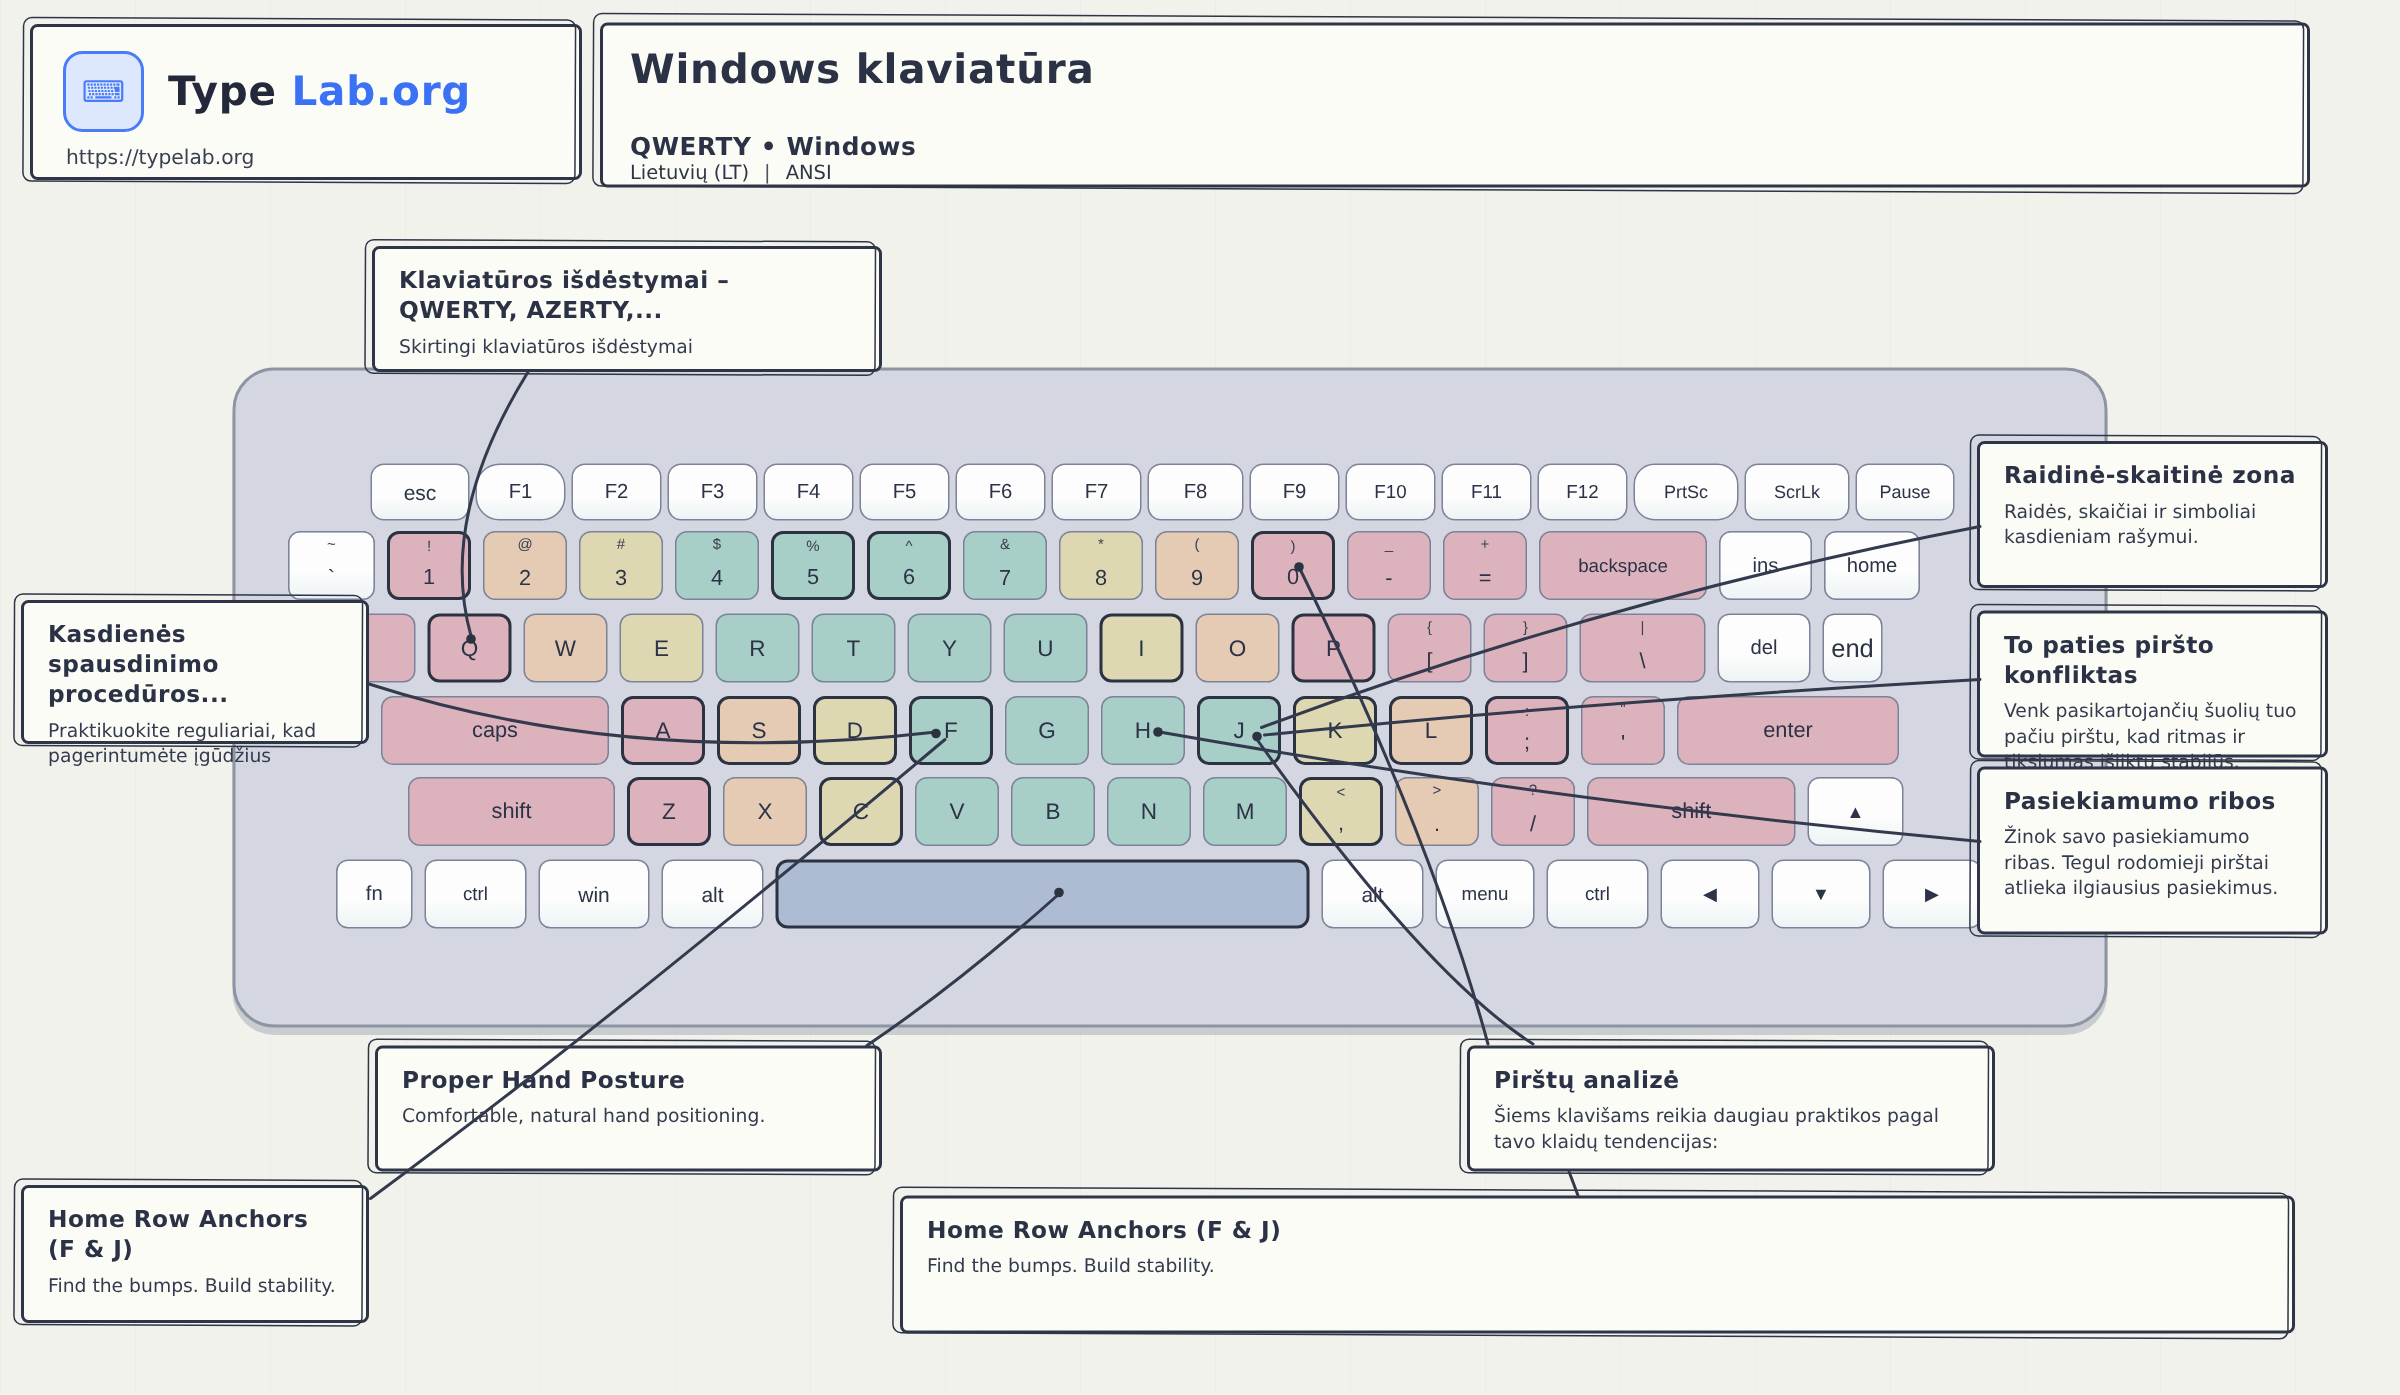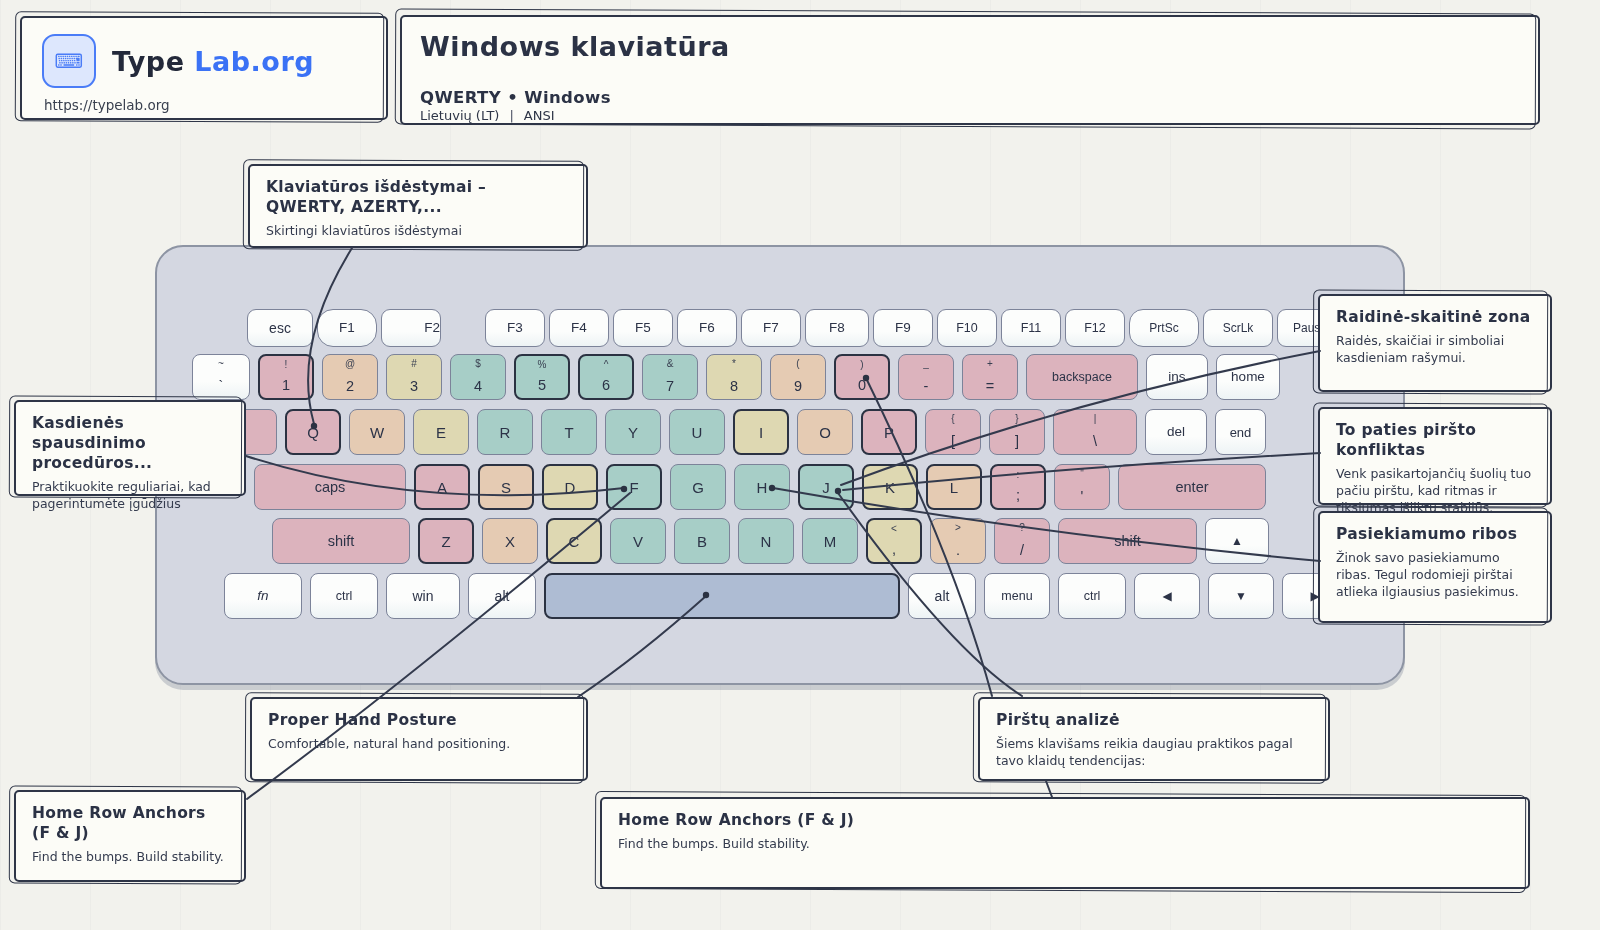--- a/index.html
+++ b/index.html
@@ -88,24 +88,24 @@
 
   <div class="kb">
     <div id="kb-rows">
         <div class="krow r0">
           <div class="key c-white" style="width: 66px; font-size: 14px;">
             <span class="mid">esc</span>
           </div>
           <div class="key c-white" style="width: 60px; font-size: 13.5px; border-radius: 16px;">
             <span class="mid">F1</span>
           </div>
-          <div class="key c-white" style="width: 60px; font-size: 13.5px; justify-content: flex-end;">
+          <div class="key c-white" style="width: 60px; font-size: 13.5px;">
             <span class="mid">F2</span>
           </div>
-          <div class="key c-white" style="width: 60px; font-size: 13.5px; margin-left: 40px;">
+          <div class="key c-white" style="width: 60px; font-size: 13.5px;">
             <span class="mid">F3</span>
           </div>
           <div class="key c-white" style="width: 60px; font-size: 13.5px;">
             <span class="mid">F4</span>
           </div>
           <div class="key c-white" style="width: 60px; font-size: 13.5px;">
             <span class="mid">F5</span>
           </div>
           <div class="key c-white" style="width: 60px; font-size: 13.5px;">
             <span class="mid">F6</span>
@@ -241,21 +241,21 @@
             <span class="top">}</span>
             <span class="bot">]</span>
           </div>
           <div class="key c-pink" style="width: 84px;">
             <span class="top">|</span>
             <span class="bot">\</span>
           </div>
           <div class="key c-white" style="width: 62px; font-size: 13.5px;">
             <span class="mid">del</span>
           </div>
-          <div class="key c-white" style="width: 51px; font-size: 13px;">
+          <div class="key c-white" style="width: 40px; font-size: 17px;">
             <span class="mid">end</span>
           </div>
         </div>
         <div class="krow r3">
           <div class="key c-pink" style="width: 152px; font-size: 14.5px;">
             <span class="mid">caps</span>
           </div>
           <div class="key c-pink hl" style="width: 56px;">
             <span class="mid">A</span>
           </div>
@@ -333,21 +333,21 @@
             <span class="bot">/</span>
           </div>
           <div class="key c-pink" style="width: 139px; font-size: 14.5px;">
             <span class="mid">shift</span>
           </div>
           <div class="key c-white" style="width: 64px; font-size: 12px;">
             <span class="mid">▲</span>
           </div>
         </div>
         <div class="krow r5">
-          <div class="key c-white" style="width: 78px; font-size: 13.5px; font-style: italic;">
+          <div class="key c-white" style="width: 51px; font-size: 13.5px;">
             <span class="mid">fn</span>
           </div>
           <div class="key c-white" style="width: 68px; font-size: 12.5px;">
             <span class="mid">ctrl</span>
           </div>
           <div class="key c-white" style="width: 74px; font-size: 14px;">
             <span class="mid">win</span>
           </div>
           <div class="key c-white" style="width: 68px; font-size: 14px;">
             <span class="mid">alt</span>

